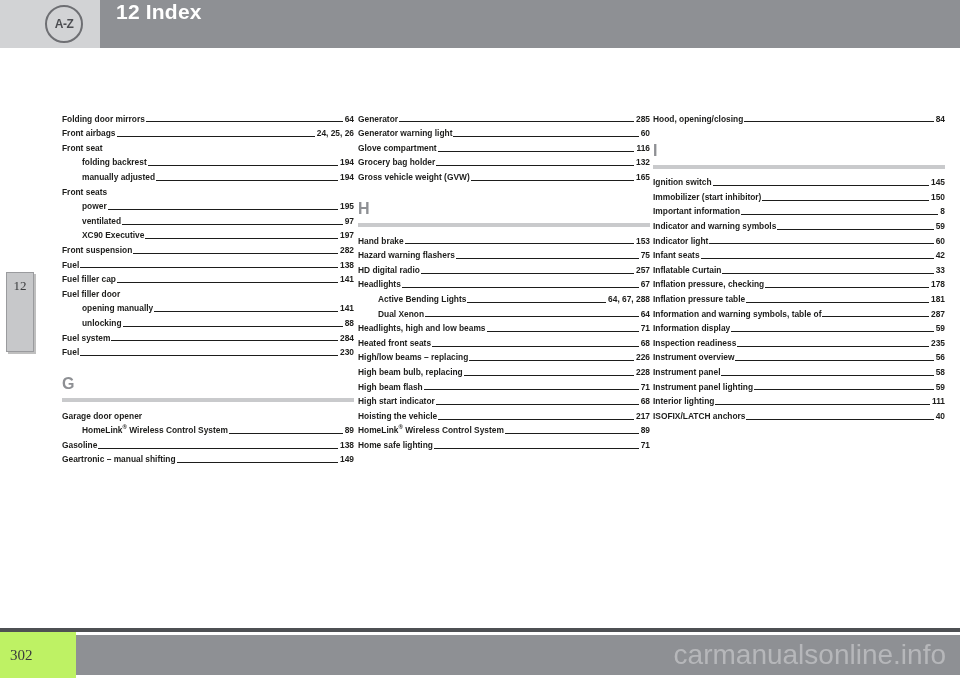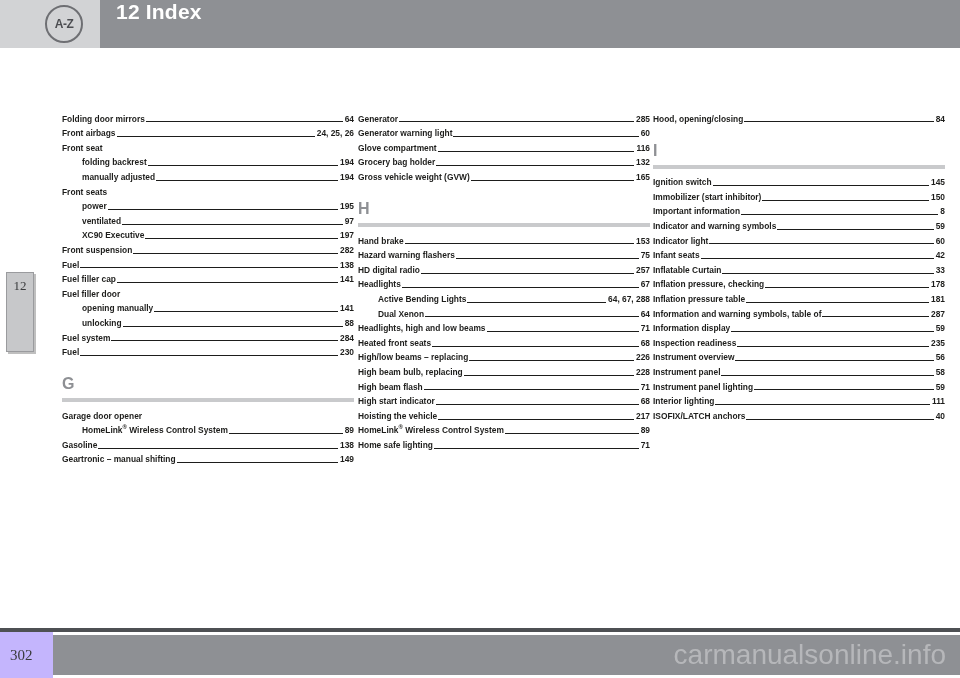--- a/index.html
+++ b/index.html
@@ -159,23 +159,23 @@
   .footer {
     position: absolute;
     left: 0;
     top: 632px;
     width: 960px;
     height: 46px;
     display: flex;
     align-items: center;
   }
   .footer-pagebox {
-    width: 53px;
+    width: 76px;
     height: 46px;
-    background: #c4b5fd;
+    background: #bef264;
     display: flex;
     align-items: center;
     flex: none;
     text-align: right;
   }
   .footer-pagenum {
     font-size: 15px;
     color: #3a3b3d;
     padding-left: 10px;
     font-family: "Liberation Serif", serif;

